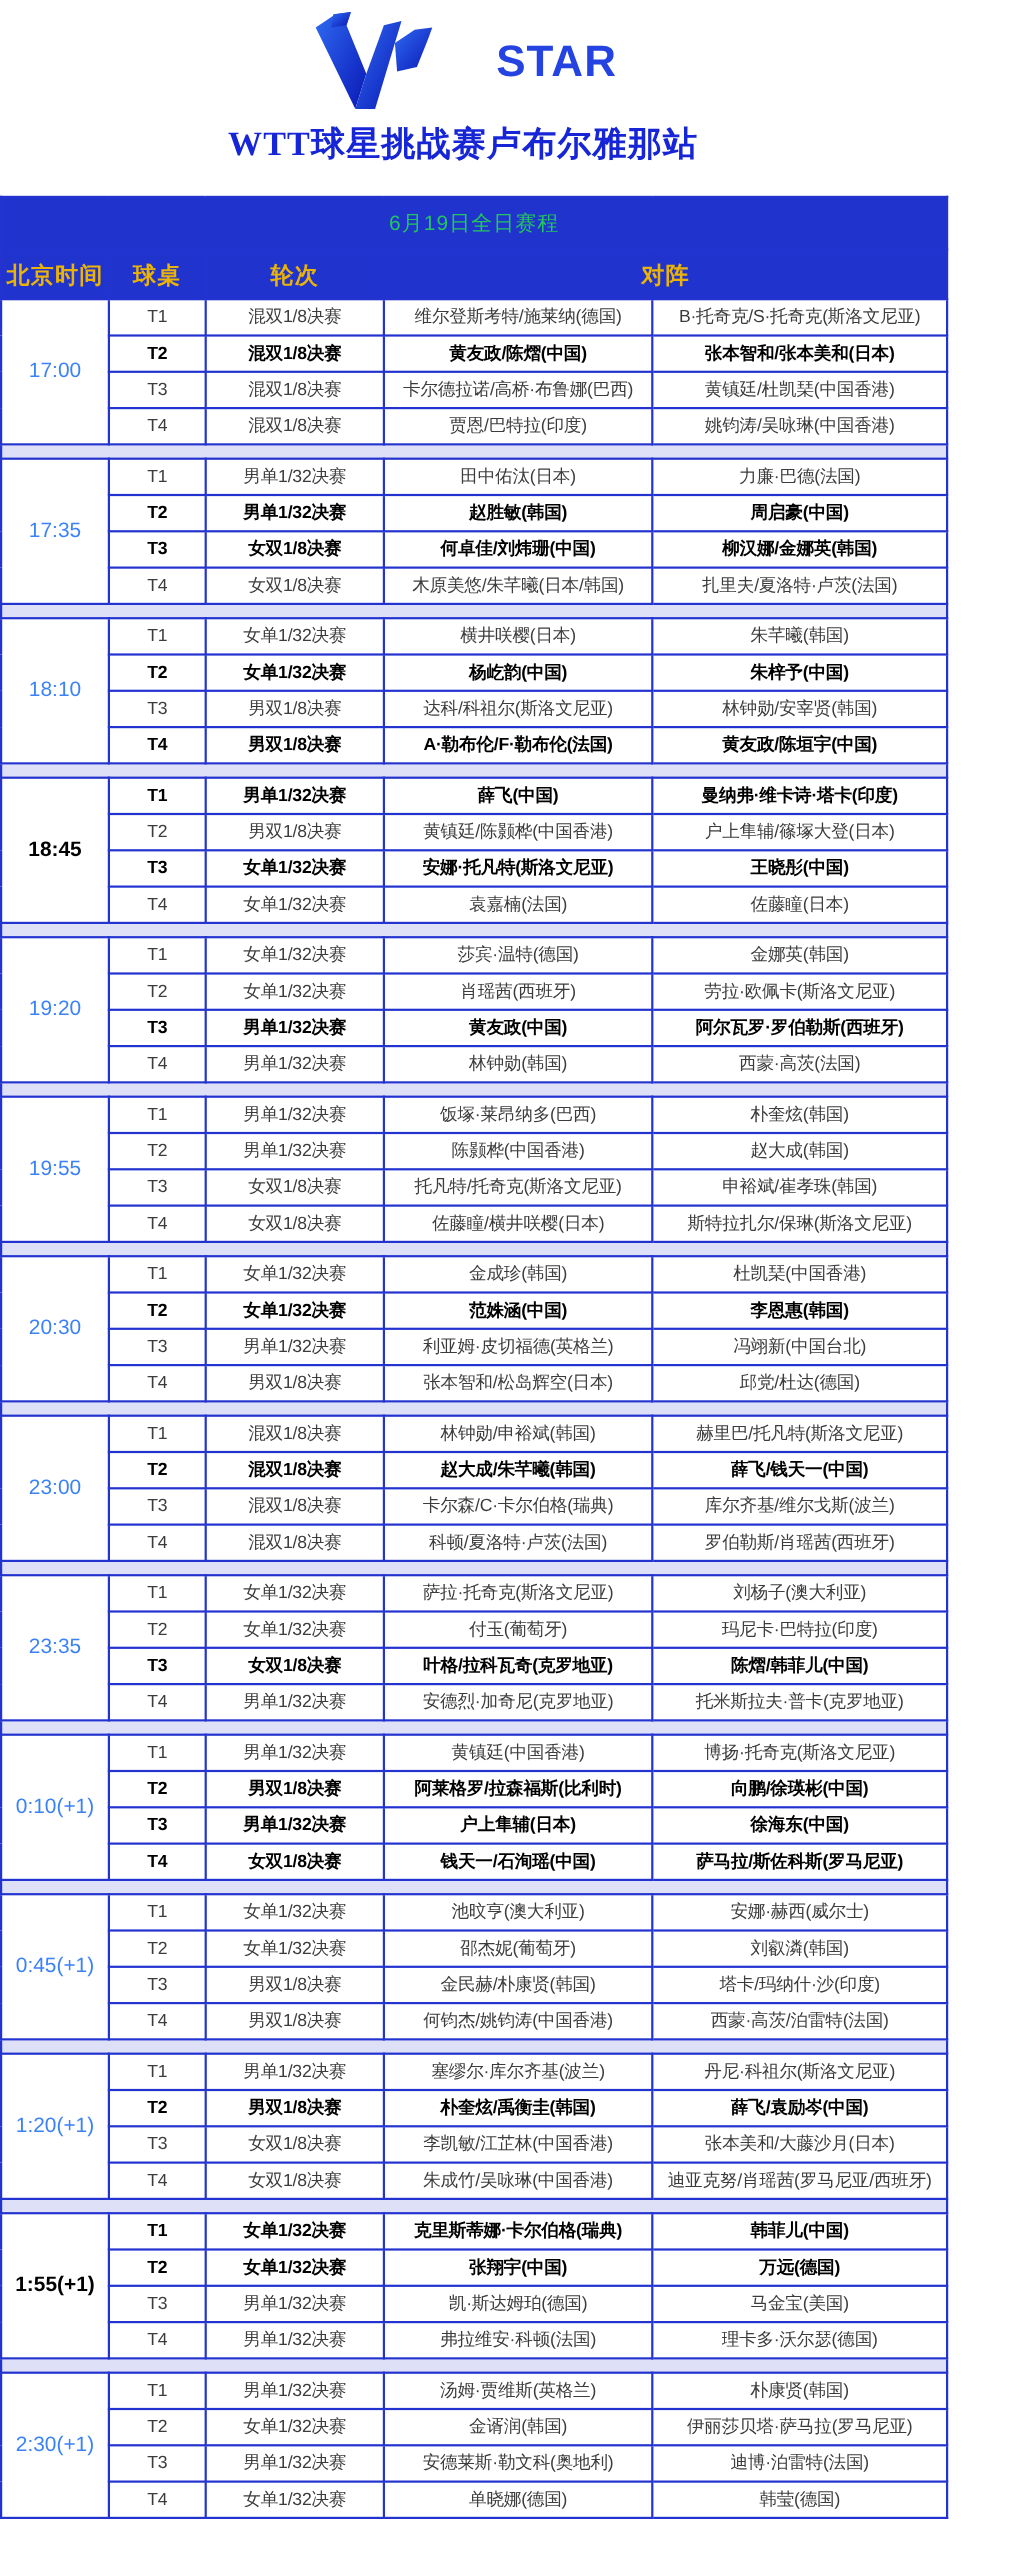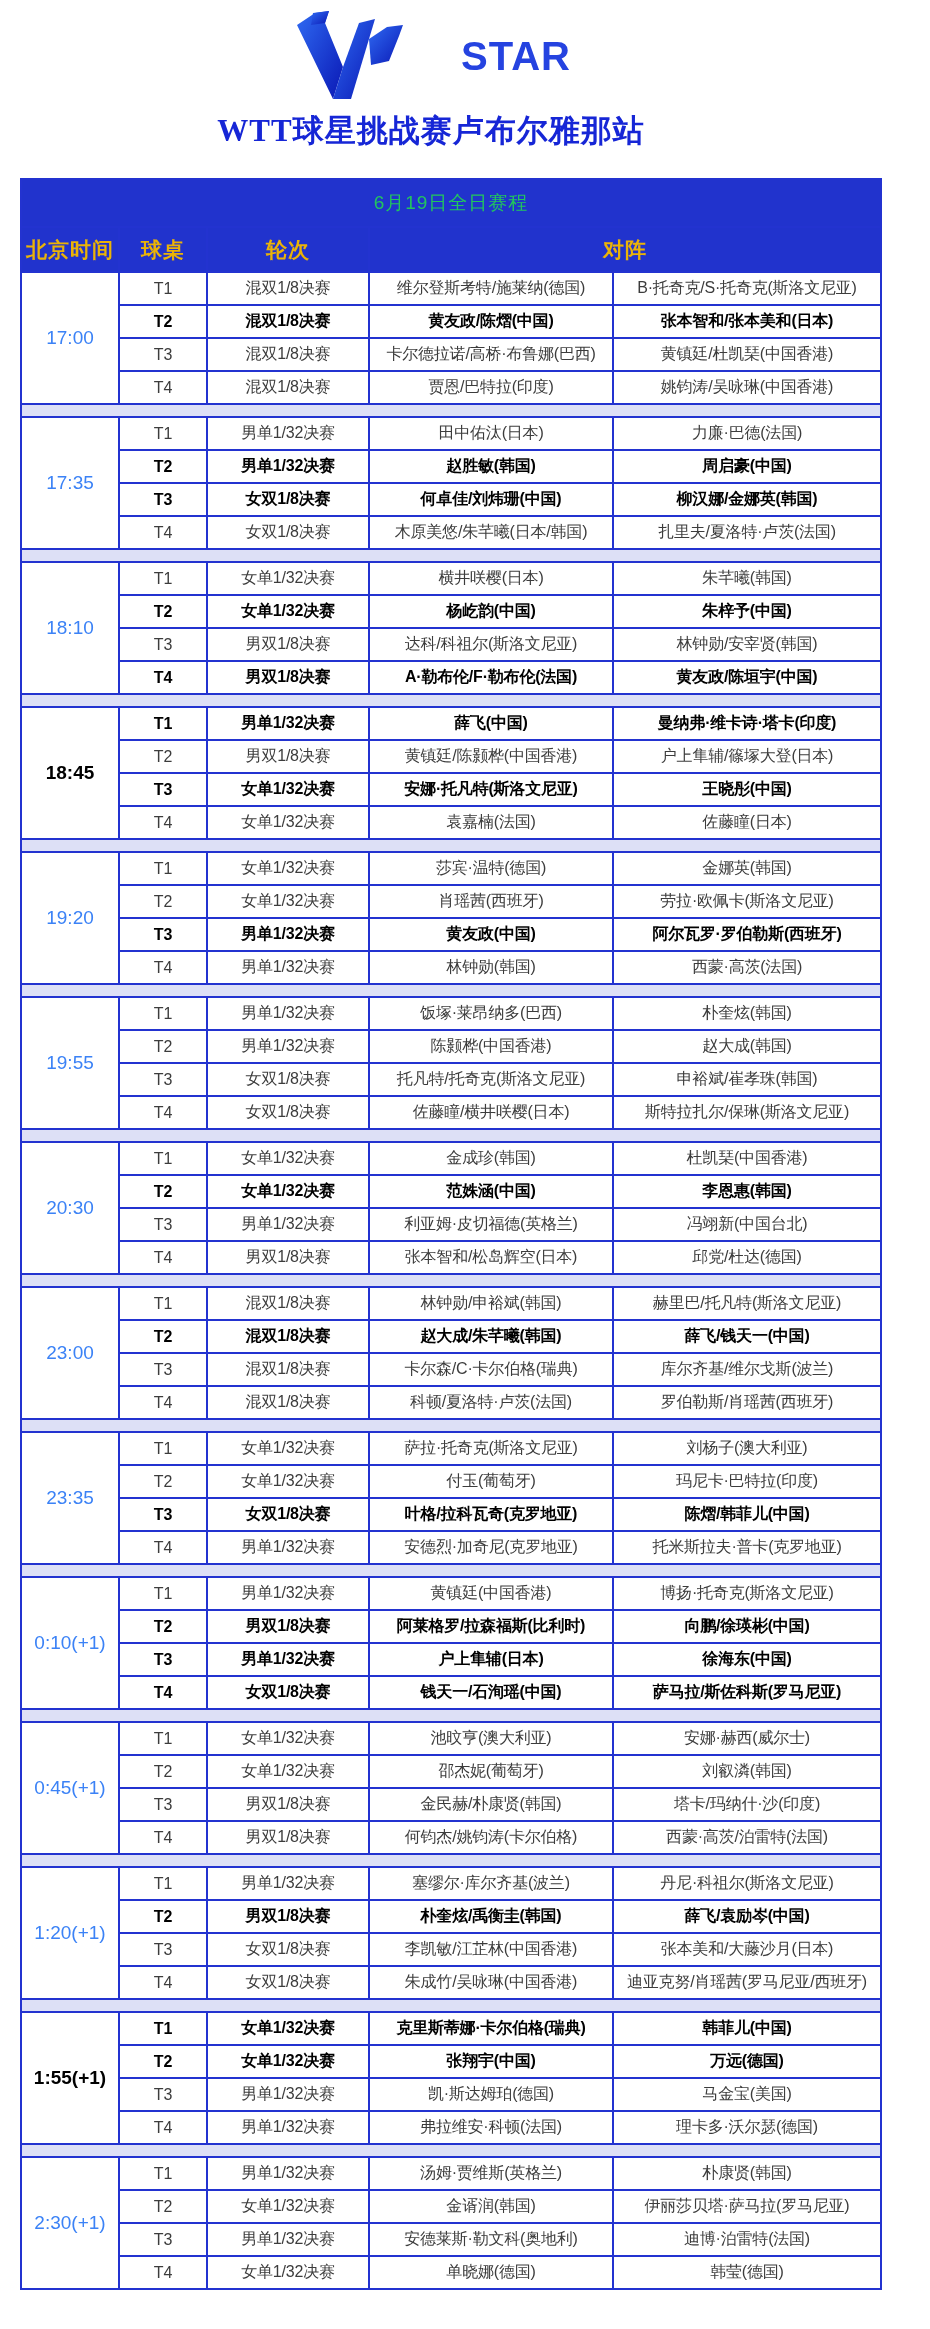--- a/index.html
+++ b/index.html
@@ -7,21 +7,21 @@
     --header-bg:#2133cd;
     --sep-bg:#dde0f6;
     --title-color:#1626d6;
     --brand-color:#2543e0;
     --normal-text:#3c3c3c;
     --bold-text:#000000;
   }
   *{box-sizing:border-box;}
   html,body{margin:0;padding:0;background:#ffffff;}
   body{width:930px;font-family:"Liberation Sans","DejaVu Sans",sans-serif;}
-  .page{width:842px;padding-top:6px;padding-left:20px;}
+  .page{width:842px;padding-top:6px;}
   
   .brand-row{display:flex;justify-content:center;align-items:center;gap:36px;height:100px;}
   .brand-mark{width:134px;height:94px;flex:0 0 auto;}
   .brand-text{display:flex;flex-direction:column;align-items:center;color:var(--brand-color);
     font-weight:bold;font-size:40px;line-height:1.02;letter-spacing:1px;}
   .page-title{text-align:center;color:var(--title-color);font-size:31px;font-weight:bold;
     margin:4px 0 26px 0;letter-spacing:1px;font-family:Liberation Serif, serif;}
   
   table.schedule{border-collapse:collapse;width:860px;margin:0 auto;table-layout:fixed;}
   .schedule th,.schedule td{border:2px solid var(--border);text-align:center;vertical-align:middle;padding:0 2px;}
@@ -376,21 +376,21 @@
         </tr>
         <tr>
           <td>T3</td>
           <td>男双1/8决赛</td>
           <td>金民赫/朴康贤(韩国)</td>
           <td>塔卡/玛纳什·沙(印度)</td>
         </tr>
         <tr>
           <td>T4</td>
           <td>男双1/8决赛</td>
-          <td>何钧杰/姚钧涛(卡尔伯格)</td>
+          <td>何钧杰/姚钧涛(中国香港)</td>
           <td>西蒙·高茨/泊雷特(法国)</td>
         </tr>
         <tr class="sep">
           <td colspan="5"></td>
         </tr>
         <tr>
           <td class="time" rowspan="4">1:20(+1)</td>
           <td>T1</td>
           <td>男单1/32决赛</td>
           <td>塞缪尔·库尔齐基(波兰)</td>

